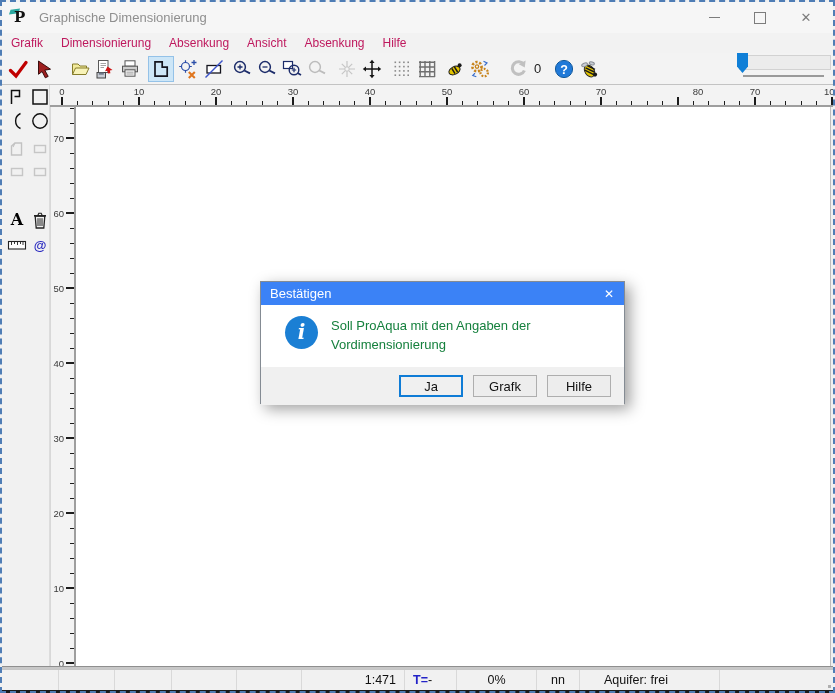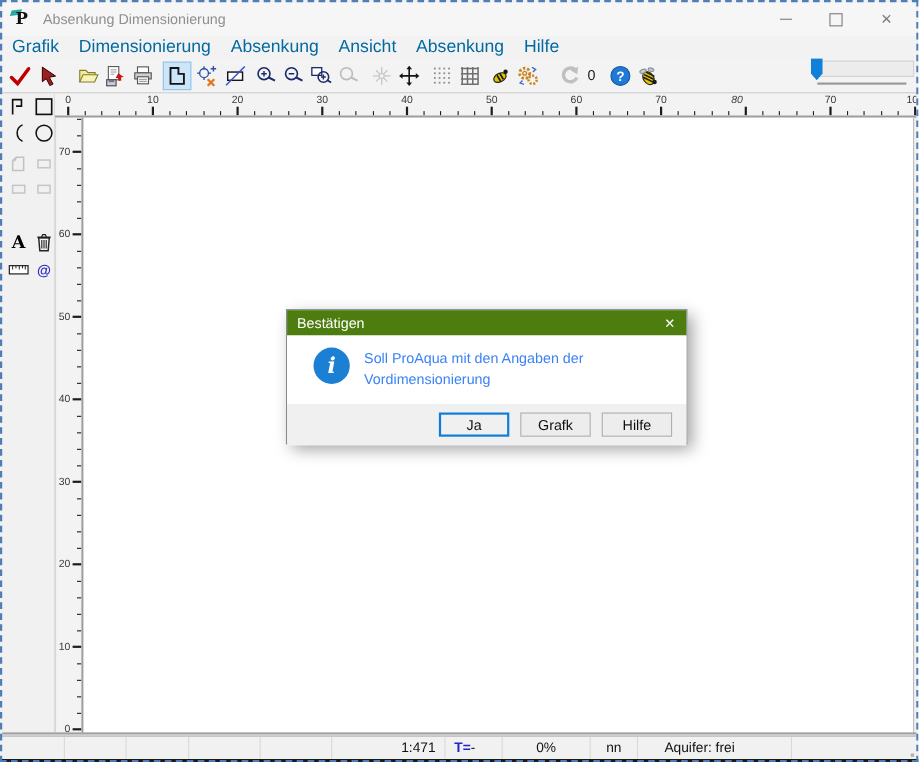--- a/index.html
+++ b/index.html
@@ -18,21 +18,21 @@
   .applogo .p{font-family:"DejaVu Serif",serif;font-weight:bold;font-size:15px;color:#111;position:absolute;left:3px;top:-1px;}
   .applogo .teal{position:absolute;left:-1px;top:0px;width:9px;height:5px;background:#2aa8a0;transform:skewX(-25deg) rotate(-8deg);}
   .title-text{margin-left:8px;font-size:13px;color:#8f8f8f;}
   .winctls{position:absolute;right:4px;top:0;height:31px;display:flex;}
   .winctl{width:46px;height:31px;display:flex;align-items:center;justify-content:center;color:#7c7c7c;font-size:13px;}
   .min-line{width:11px;height:1px;background:#7c7c7c;}
   .max-box{width:10px;height:10px;border:1px solid #7c7c7c;}
 
   
   .menubar{position:absolute;left:2px;top:33px;right:2px;height:20px;display:flex;align-items:center;background:#f2f2f2;}
-  .menu-item{padding:0 9px;font-size:16px;color:#0369a1;height:20px;line-height:20px;}
+  .menu-item{padding:0 9px;font-size:12px;color:#be185d;height:20px;line-height:20px;}
 
   
   .toolbar{position:absolute;left:2px;top:53px;right:2px;height:31px;background:#f3f3f3;border-bottom:1px solid #c3c3c3;}
   .tb-row{position:absolute;left:4px;top:0;height:31px;display:flex;align-items:center;}
   .tb-btn{width:24px;height:24px;display:flex;align-items:center;justify-content:center;flex:0 0 auto;}
   .tb-btn.selected{width:26px;height:26px;background:#cde6f7;border:1px solid #94c2e8;box-sizing:border-box;}
   .tb-count{width:auto;padding:0 3px;font-size:13px;color:#222;}
   .ic{display:flex;align-items:center;justify-content:center;}
   .glyph{line-height:1;}
   .slider-track{position:absolute;left:739px;top:55px;width:92px;height:15px;background:#ececec;border:1px solid #d2d2d2;box-sizing:border-box;}
@@ -58,39 +58,39 @@
 
   
   .statusbar{position:absolute;left:2px;right:2px;top:669px;height:21px;background:#f1f1f1;border-top:1px solid #c6c6c6;display:flex;align-items:stretch;box-sizing:border-box;}
   .sb-cell{border-right:1px solid #d9d9d9;font-size:12.5px;color:#111;display:flex;align-items:center;justify-content:center;flex:0 0 auto;box-sizing:border-box;white-space:nowrap;}
   .sb-cell.left{justify-content:flex-start;padding-left:8px;}
   .sb-cell.right{justify-content:flex-end;padding-right:8px;}
   .grip{position:absolute;right:4px;bottom:5px;width:3px;height:3px;background:#b0b0b0;box-shadow:0 6px 0 0 #b0b0b0,-6px 6px 0 0 #b0b0b0;}
 
   
   .dialog{position:absolute;left:260px;top:281px;width:365px;height:123px;background:#fff;border:1px solid #848b93;box-shadow:5px 5px 14px rgba(0,0,0,.38);z-index:100;box-sizing:border-box;}
-  .dlg-title{height:23px;background:#4d7c0f;color:#fff;display:flex;align-items:center;font-size:13px;padding-left:9px;position:relative;}
+  .dlg-title{height:23px;background:#3b82f6;color:#fff;display:flex;align-items:center;font-size:13px;padding-left:9px;position:relative;}
   .dlg-close{position:absolute;right:0;top:0;width:30px;height:23px;display:flex;align-items:center;justify-content:center;color:#fff;font-size:12px;}
   .dlg-body{height:62px;background:#fff;position:relative;}
   .info-circle{position:absolute;left:24px;top:11px;width:33px;height:33px;border-radius:50%;background:#1b7fd4;display:flex;align-items:center;justify-content:center;}
   .info-circle span{color:#fff;font-family:"DejaVu Serif",serif;font-style:italic;font-weight:bold;font-size:20px;line-height:1;margin-top:-2px;}
-  .dlg-msg{position:absolute;left:70px;top:11px;font-size:13px;color:#3b82f6;line-height:19px;}
+  .dlg-msg{position:absolute;left:70px;top:11px;font-size:13px;color:#15803d;line-height:19px;}
   .dlg-footer{height:38px;background:#f0f0f0;display:flex;align-items:center;justify-content:flex-end;padding-right:13px;gap:10px;box-sizing:border-box;}
   .dlg-btn{width:64px;height:22px;background:#ededed;border:1px solid #aeaeae;font-size:13px;font-family:"Liberation Sans",sans-serif;color:#111;padding:0;}
   .dlg-btn.default{border:2px solid #0f7cd6;background:#f0f0f0;}
 </style>
 </head>
 <body>
 
 <div class="titlebar">
   <div class="applogo">
     <span class="teal"></span>
     <span class="p">P</span>
   </div>
-  <span class="title-text">Absenkung Dimensionierung</span>
+  <span class="title-text">Graphische Dimensionierung</span>
   <div class="winctls">
     <div class="winctl">
         <span class="min-line"></span>
       </div>
     <div class="winctl">
         <span class="max-box"></span>
       </div>
     <div class="winctl">
         <span>✕</span>
       </div>
@@ -448,21 +448,21 @@
     <div class="min" style="left: 766.1px;"></div>
     <div class="maj" style="left: 781px;"></div>
     <div class="lbl" style="left: 12px;">0</div>
     <div class="lbl" style="left: 89px;">10</div>
     <div class="lbl" style="left: 166px;">20</div>
     <div class="lbl" style="left: 243px;">30</div>
     <div class="lbl" style="left: 320px;">40</div>
     <div class="lbl" style="left: 397px;">50</div>
     <div class="lbl" style="left: 474px;">60</div>
     <div class="lbl" style="left: 551px;">70</div>
-    <div class="lbl" style="left: 620px; font-style: italic;">80</div>
+    <div class="lbl" style="left: 648px;">80</div>
     <div class="lbl" style="left: 705px;">70</div>
     <div class="lbl" style="left: 782px;">100</div>
   </div>
 <div class="bedline-top"></div>
 <div class="vruler">
     <div class="min" style="top: 0.5px;"></div>
     <div class="min" style="top: 15.5px;"></div>
     <div class="maj" style="top: 30px;"></div>
     <div class="min" style="top: 45.5px;"></div>
     <div class="min" style="top: 60.5px;"></div>

